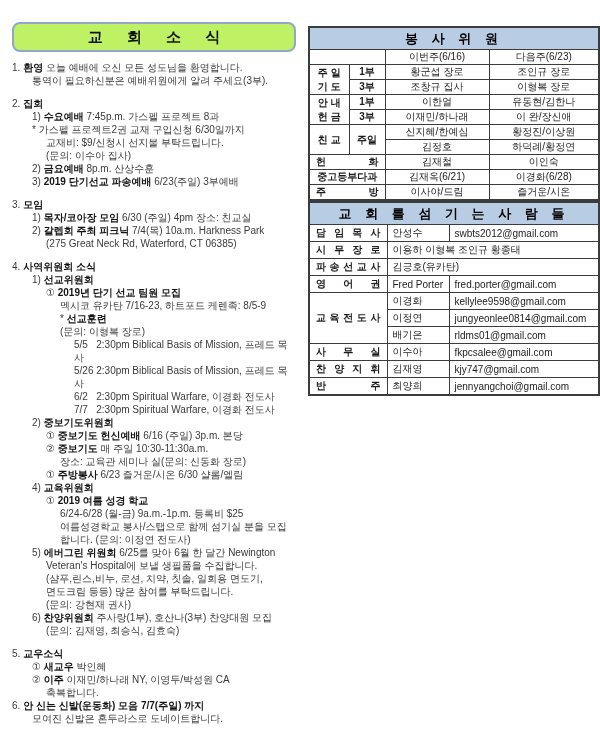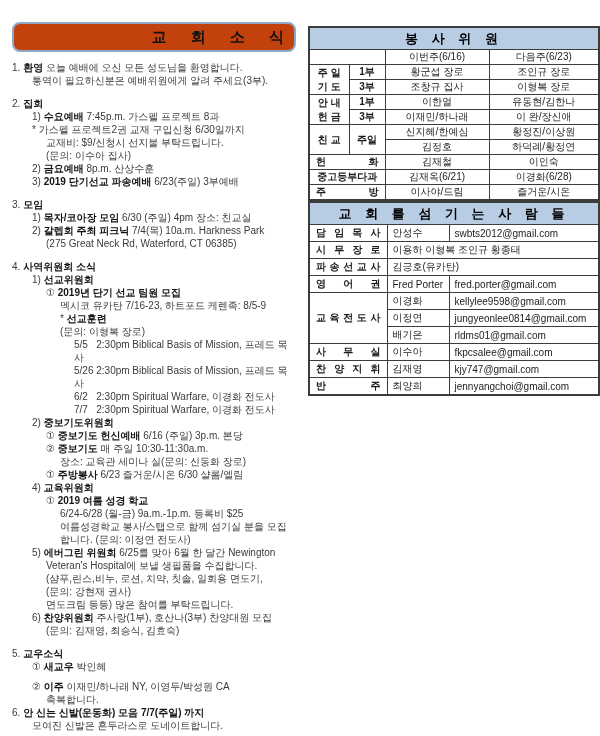--- a/index.html
+++ b/index.html
@@ -6,22 +6,22 @@
   body {
     width:600px; height:736px; background:#ffffff; overflow:hidden;
     font-family:"Liberation Sans","DejaVu Sans",sans-serif; color:#222;
   }
   .wrap { display:flex; gap:12px; padding:22px 6px 0 12px; }
   .left  { width:284px; flex:none; }
   .right { width:292px; flex:none; padding-top:4px; }
 
   
   .title-box {
-    background:#c2410c; border:2px solid #8fa8c8; border-radius:8px;
-    text-align:right; font-weight:bold; font-size:15px; letter-spacing:10px;
+    background:#bef264; border:2px solid #8fa8c8; border-radius:8px;
+    text-align:center; font-weight:bold; font-size:15px; letter-spacing:10px;
     padding:4px 0 3px 10px; color:#111;
   }
   .news { margin-top:9px; font-size:10px; line-height:13px; color:#3a3a3a; }
   .news .line { white-space:pre-wrap; }
   .news .b { font-weight:bold; color:#141414; }
   .news .gap { height:10px; }
 
   
   table { border-collapse:collapse; width:100%; table-layout:fixed; border:2px solid #3c3c3c; }
   td,th {
@@ -78,28 +78,28 @@
         <div class="line" style="padding-left: 48px;"><span>장소: 교육관 세미나 실(문의: 신동화 장로)</span></div>
         <div class="line" style="padding-left: 34px;"><span>① </span><span class="b">주방봉사</span><span> 6/23 즐거운/시온 6/30 샬롬/엘림</span></div>
         <div class="line" style="padding-left: 20px;"><span>4) </span><span class="b">교육위원회</span></div>
         <div class="line" style="padding-left: 34px;"><span>① </span><span class="b">2019 여름 성경 학교</span></div>
         <div class="line" style="padding-left: 48px;"><span>6/24-6/28 (월-금) 9a.m.-1p.m. 등록비 $25</span></div>
         <div class="line" style="padding-left: 48px;"><span>여름성경학교 봉사/스탭으로 함께 섬기실 분을 모집</span></div>
         <div class="line" style="padding-left: 48px;"><span>합니다. (문의: 이정연 전도사)</span></div>
         <div class="line" style="padding-left: 20px;"><span>5) </span><span class="b">에버그린 위원회</span><span> 6/25를 맞아 6월 한 달간 Newington</span></div>
         <div class="line" style="padding-left: 34px;"><span>Veteran's Hospital에 보낼 생필품을 수집합니다.</span></div>
         <div class="line" style="padding-left: 34px;"><span>(샴푸,린스,비누, 로션, 치약, 칫솔, 일회용 면도기,</span></div>
+        <div class="line" style="padding-left: 34px;"><span>면도크림 등등) 많은 참여를 부탁드립니다.</span></div>
         <div class="line" style="padding-left: 34px;"><span>(문의: 강현재 권사)</span></div>
-        <div class="line" style="padding-left: 34px;"><span>면도크림 등등) 많은 참여를 부탁드립니다.</span></div>
         <div class="line" style="padding-left: 20px;"><span>6) </span><span class="b">찬양위원회</span><span> 주사랑(1부), 호산나(3부) 찬양대원 모집</span></div>
         <div class="line" style="padding-left: 34px;"><span>(문의: 김재영, 최승식, 김효숙)</span></div>
         <div class="gap"></div>
         <div class="line" style="padding-left: 0px;"><span>5. </span><span class="b">교우소식</span></div>
         <div class="line" style="padding-left: 20px;"><span>① </span><span class="b">새교우</span><span> 박인혜</span></div>
-        <div class="line" style="padding-left: 20px; margin-top: 7px;"><span>② </span><span class="b">이주</span><span> 이재민/하나래 NY, 이영두/박성원 CA</span></div>
+        <div class="line" style="padding-left: 20px;"><span>② </span><span class="b">이주</span><span> 이재민/하나래 NY, 이영두/박성원 CA</span></div>
         <div class="line" style="padding-left: 34px;"><span>축복합니다.</span></div>
         <div class="line" style="padding-left: 0px;"><span>6. </span><span class="b">안 신는 신발(운동화) 모음 7/7(주일) 까지</span></div>
         <div class="line" style="padding-left: 20px;"><span>모여진 신발은 혼두라스로 도네이트합니다.</span></div>
       </div>
   </div>
 
   <div class="right">
 
     <table class="vol">
       <colgroup>

